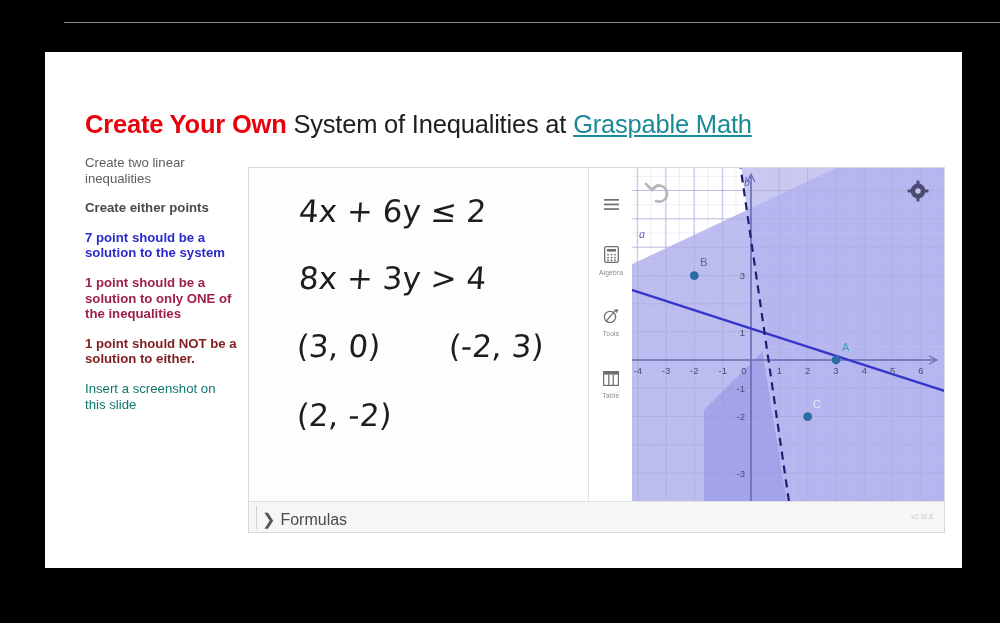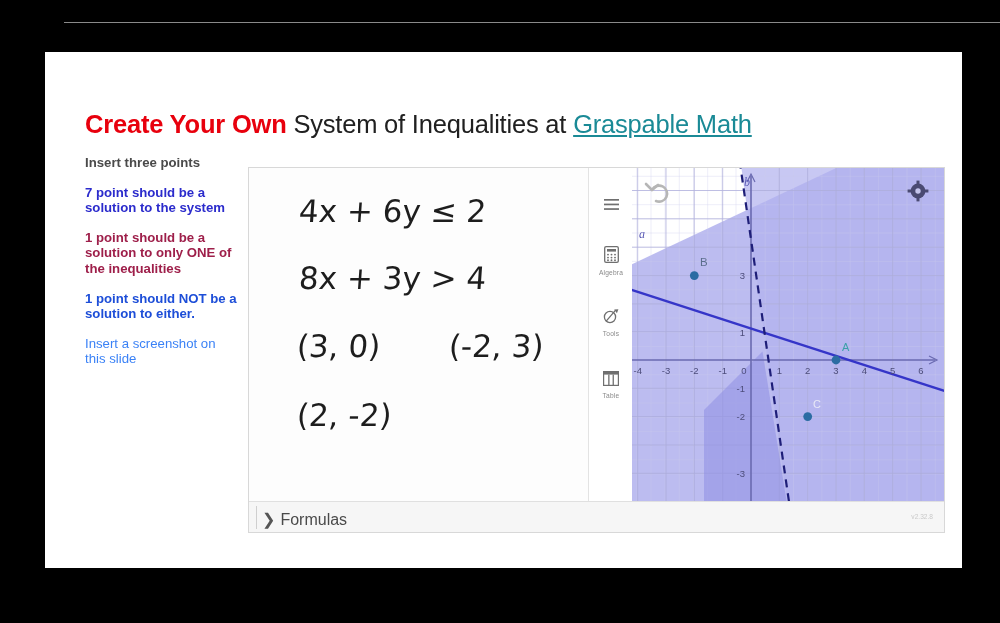--- a/index.html
+++ b/index.html
@@ -30,22 +30,22 @@
 
   
   .notes{
     position:absolute;left:40px;top:103px;width:152px;
   }
   .note{font-size:13.2px;line-height:15.6px;margin-bottom:14px;}
   .note-1{color:#5e5e5e;font-weight:normal;}
   .note-2{color:#4a4a4a;font-weight:bold;}
   .note-3{color:#2b2bcc;font-weight:bold;}
   .note-4{color:#9e1f4a;font-weight:bold;}
-  .note-5{color:#1d4ed8;font-weight:bold;}
-  .note-6{color:#3b82f6;font-weight:normal;}
+  .note-5{color:#7f1d1d;font-weight:bold;}
+  .note-6{color:#0f766e;font-weight:normal;}
 
   
   .gm{
     position:absolute;left:203px;top:115px;width:697px;height:366px;
     background:#fff;border:1px solid #d8d8d8;box-sizing:border-box;
     overflow:hidden;
   }
   .gm-inner{position:absolute;left:0;top:0;right:0;bottom:0;}
 
   
@@ -114,21 +114,22 @@
 
   <div class="top-rule"></div>
 
   <div class="slide">
 
     <div class="title">
       <span class="red">Create Your Own</span><span class="plain"> System of Inequalities at </span><span class="link">Graspable Math</span>
     </div>
 
     <div class="notes">
-      <div class="note note-2">Insert three points</div>
+      <div class="note note-1">Create two linear inequalities</div>
+      <div class="note note-2">Create either points</div>
       <div class="note note-3">7 point should be a solution to the system</div>
       <div class="note note-4">1 point should be a solution to only ONE of the inequalities</div>
       <div class="note note-5">1 point should NOT be a solution to either.</div>
       <div class="note note-6">Insert a screenshot on this slide</div>
     </div>
 
     <div class="gm">
       <div class="gm-inner">
 
         <div class="canvas">

